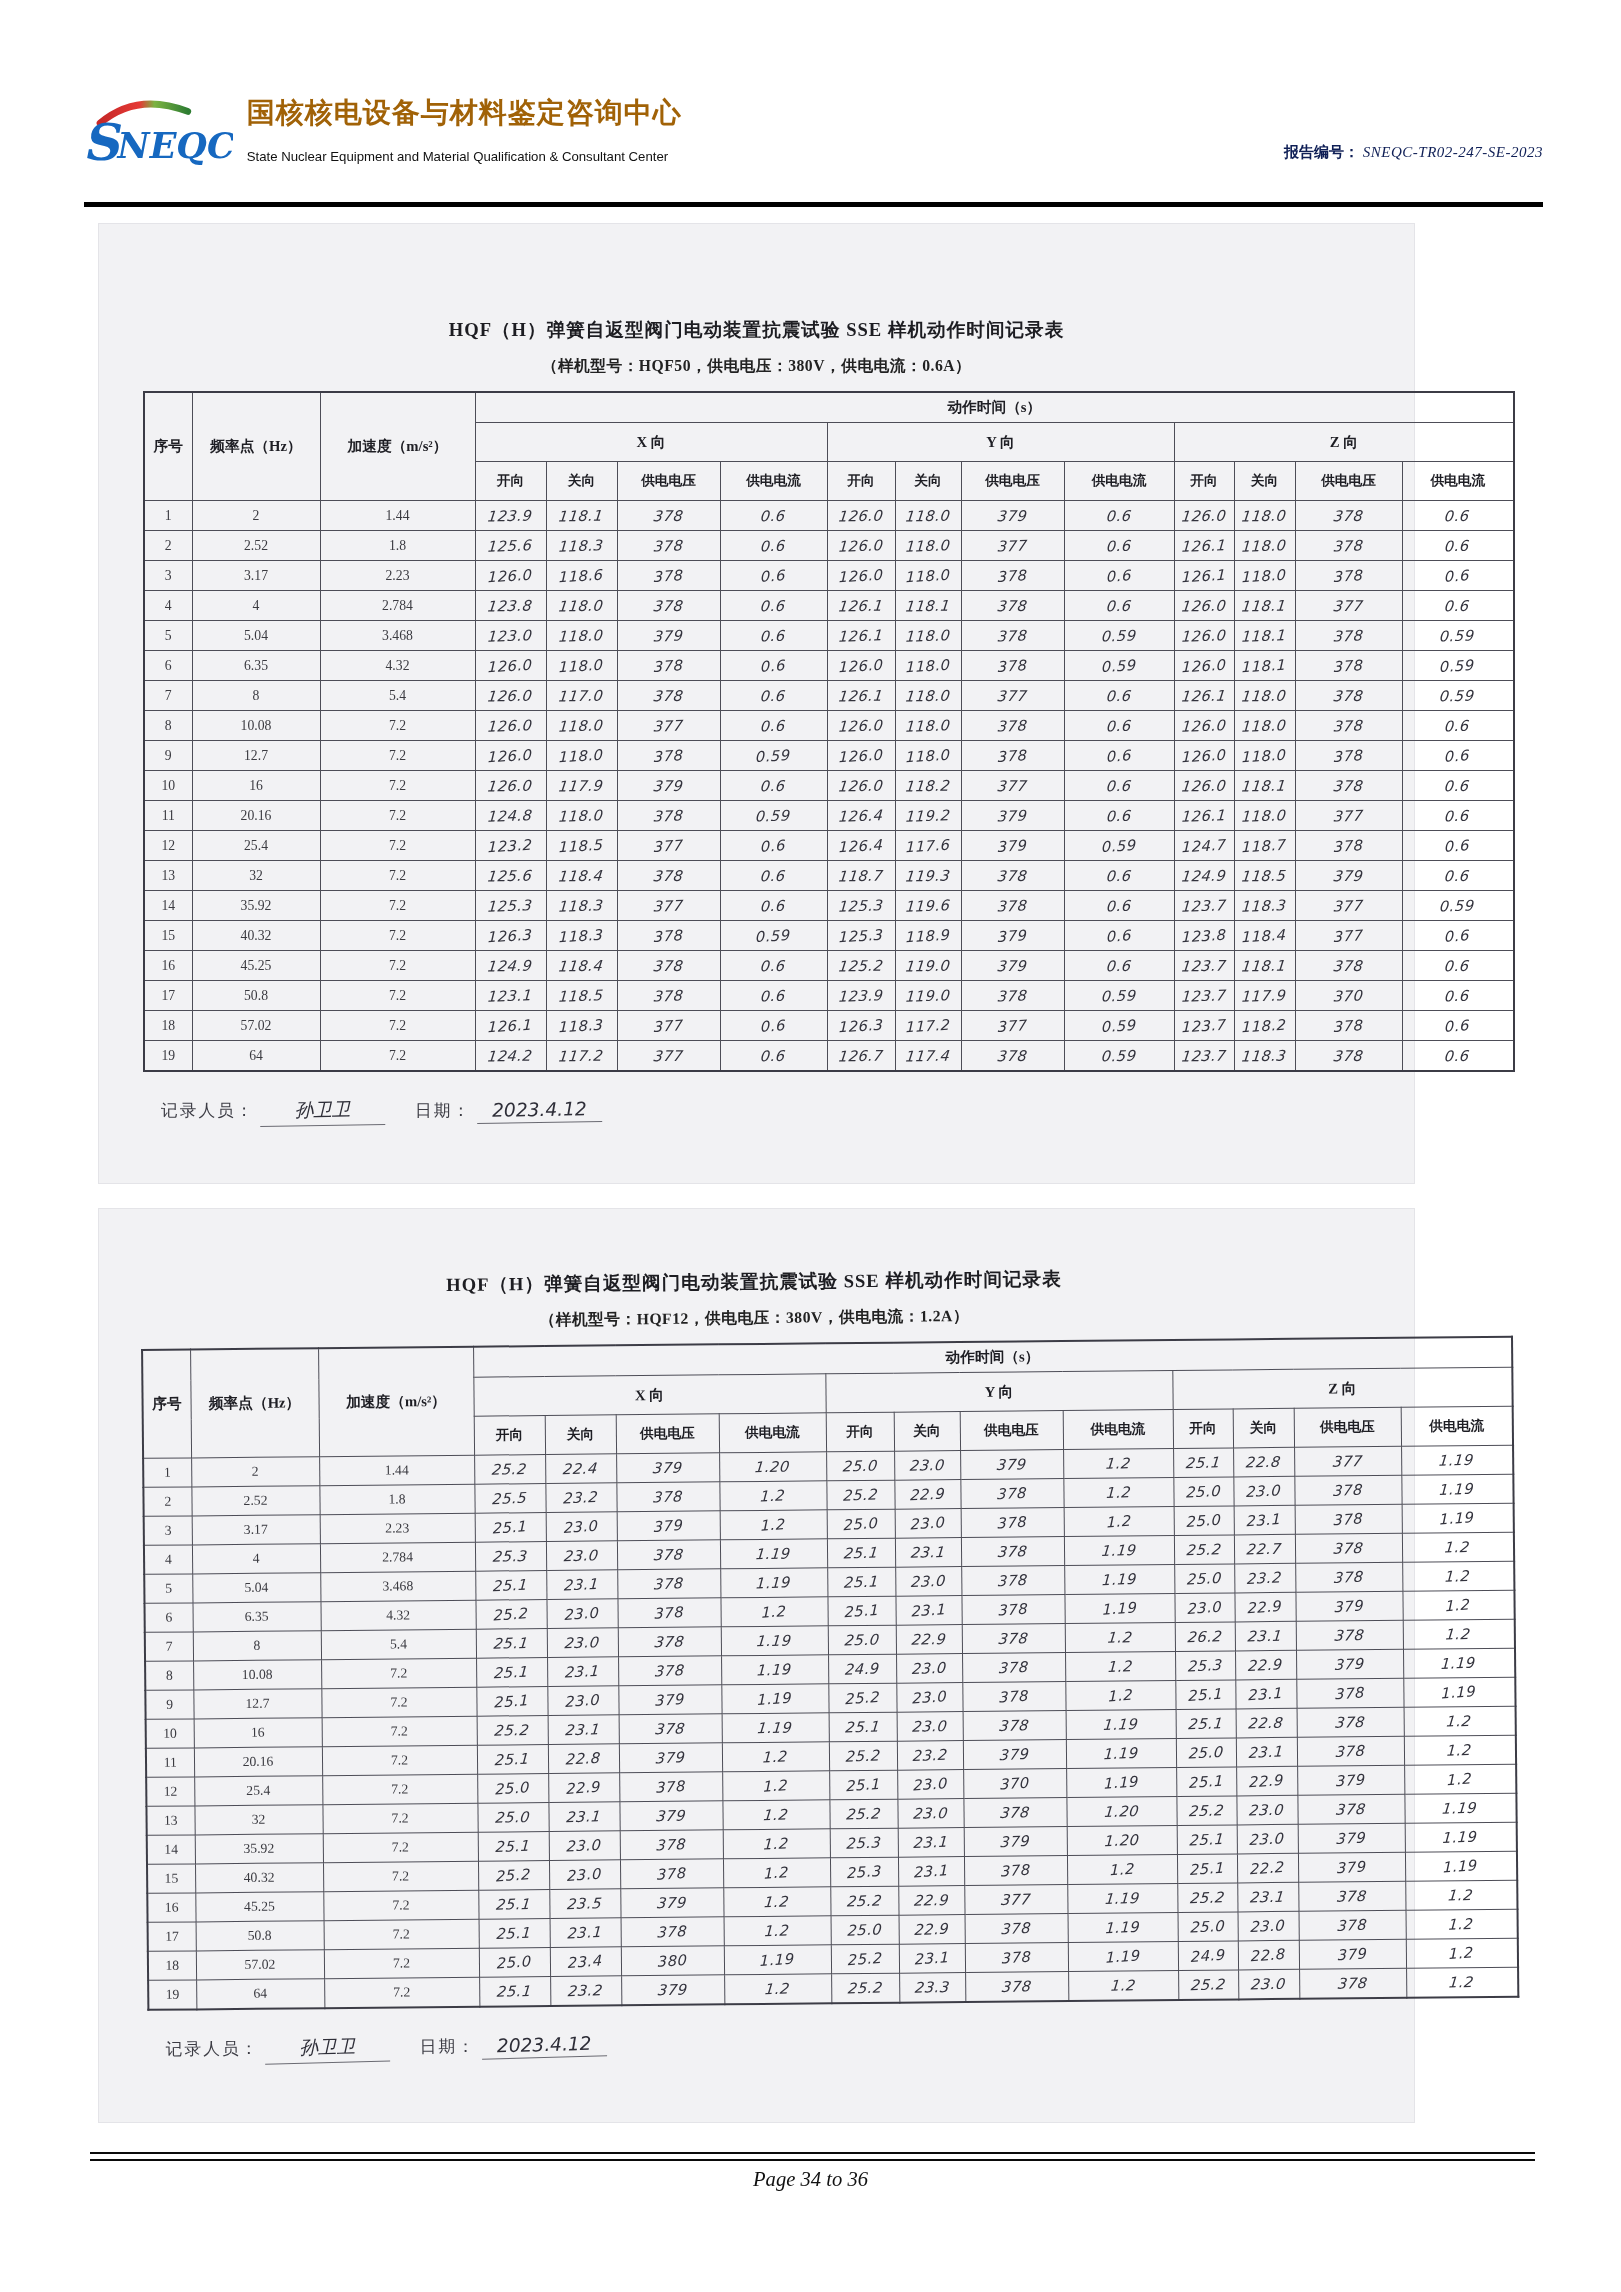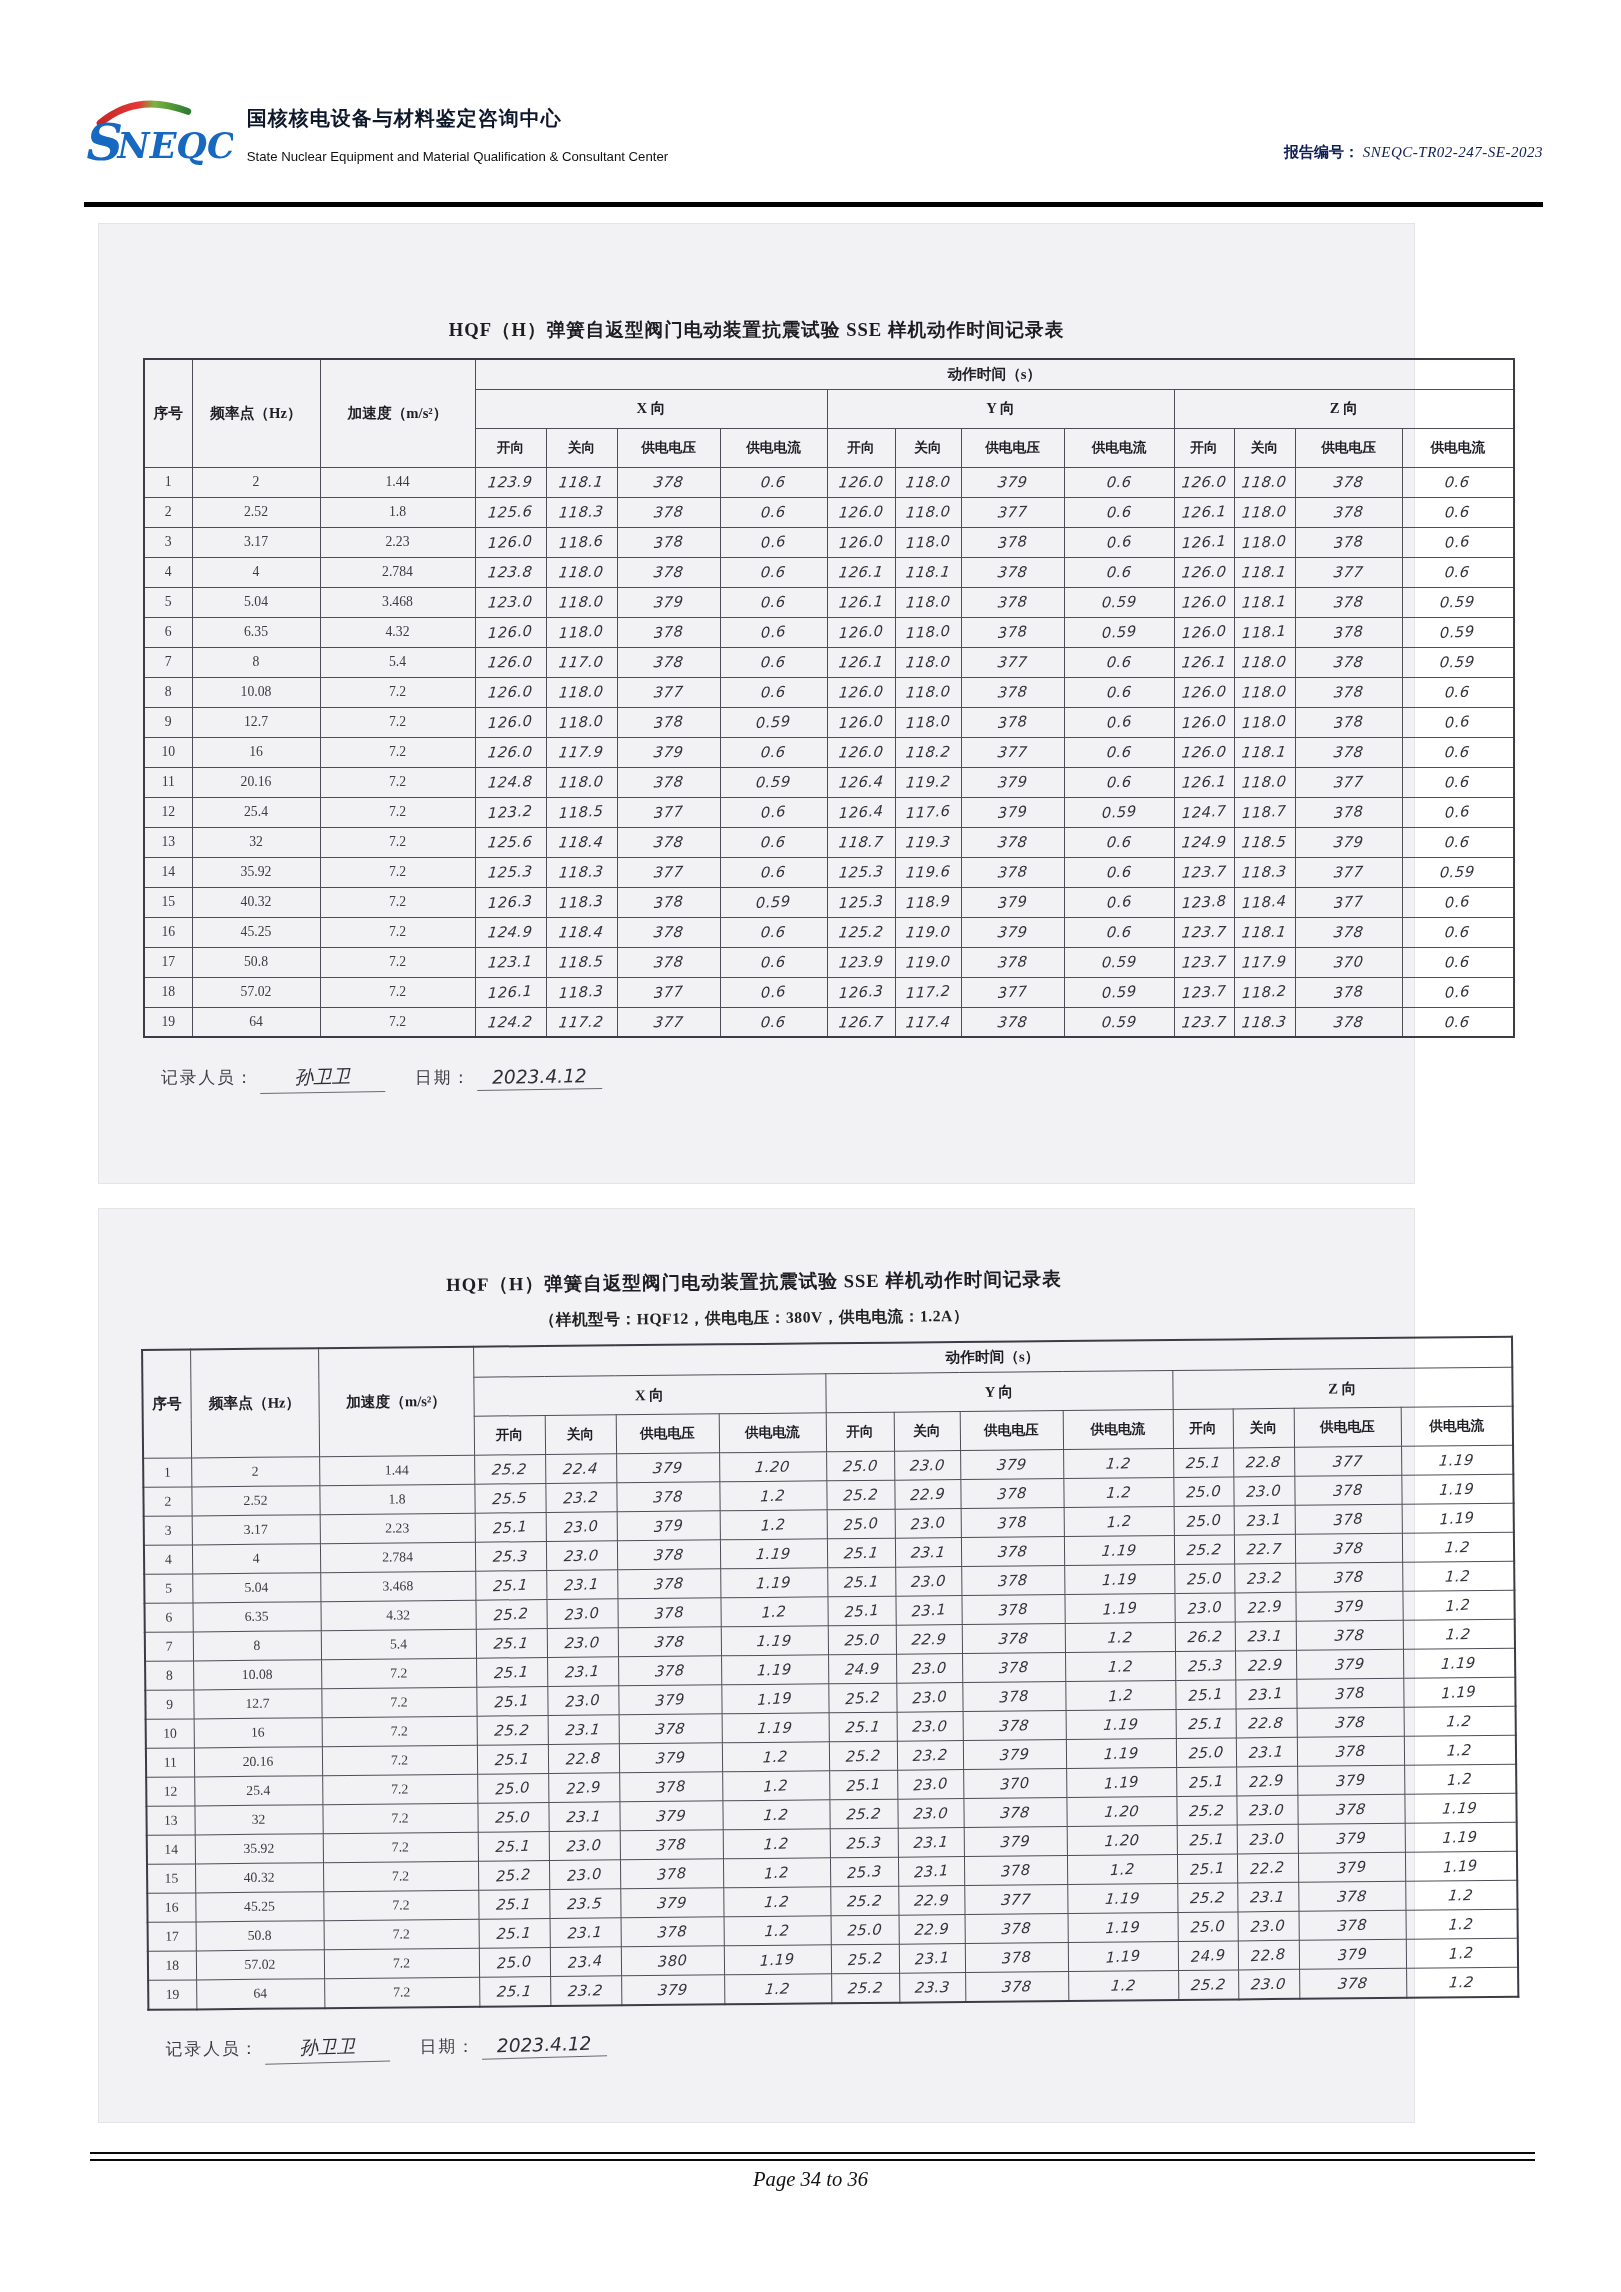--- a/index.html
+++ b/index.html
@@ -5,21 +5,21 @@
   html,body{margin:0;padding:0;background:#ffffff;}
   .page{position:relative;width:1621px;height:2293px;background:#ffffff;overflow:hidden;
         font-family:"Liberation Serif","DejaVu Serif",serif;}
   
   .doc-header{position:absolute;top:90px;left:86px;right:78px;display:flex;
               align-items:flex-end;justify-content:space-between;}
   .brand{display:flex;align-items:flex-end;gap:13.7px;}
   .logo-box{width:147px;height:76px;}
   .org-names{padding-bottom:2px;}
   .org-cn{font-family:"Liberation Sans","DejaVu Sans",sans-serif;font-weight:bold;
-          font-size:20px;color:#0f172a;letter-spacing:1px;}
+          font-size:28px;color:#a16207;letter-spacing:1px;}
   .org-en{font-family:"Liberation Sans","DejaVu Sans",sans-serif;font-size:13.2px;color:#111;margin-top:17px;}
   .report-line{padding-bottom:3.9px;font-size:15px;color:#0f1f56;white-space:nowrap;}
   .report-label{font-weight:bold;font-family:"Liberation Serif",serif;}
   .report-value{font-style:italic;font-family:"Liberation Serif",serif;letter-spacing:0.5px;}
   .header-rule{position:absolute;top:202px;left:84px;right:78px;height:4.9px;background:#000;}
   
   .scan{position:absolute;left:98px;width:1317px;background:#f2f2f4;
         box-shadow:0 0 0 1px #e4e4e8 inset;}
   .scan1{top:223px;height:961px;}
   .scan2{top:1208px;height:915px;}
@@ -84,20 +84,21 @@
     </div>
     <div class="report-line">
       <span class="report-label">报告编号：</span>
       <span class="report-value">SNEQC-TR02-247-SE-2023</span>
     </div>
   </div>
   <div class="header-rule"></div>
 
   <section class="scan scan1">
     <div class="tbl-title">HQF（H）弹簧自返型阀门电动装置抗震试验 SSE 样机动作时间记录表</div>
+    <div class="tbl-subtitle">（样机型号：HQF50，供电电压：380V，供电电流：0.6A）</div>
     <table class="rec">
       <colgroup>
         <col style="width:48px">
           <col style="width:128px">
           <col style="width:155px">
         <col style="width:71px">
           <col style="width:71px">
           <col style="width:103px">
           <col style="width:107px">
         <col style="width:68px">

